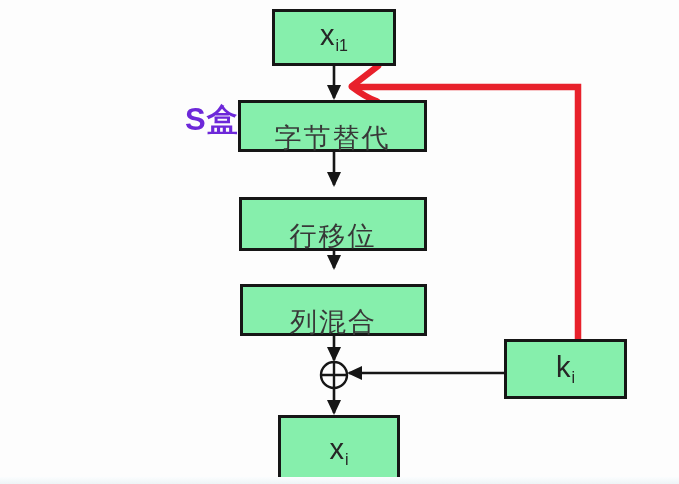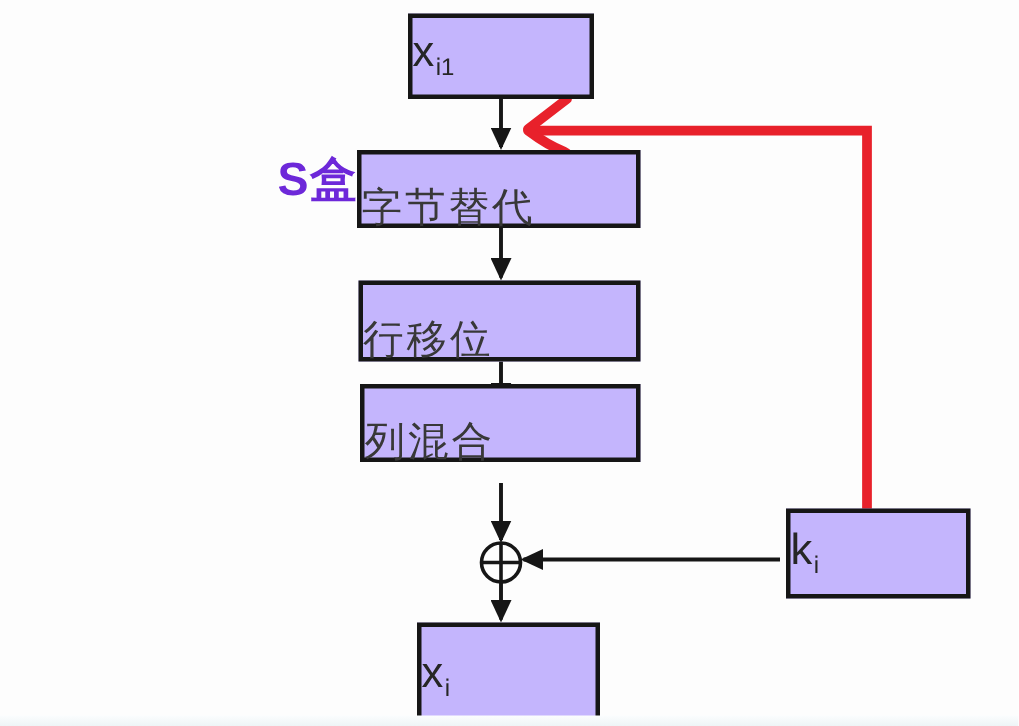--- a/index.html
+++ b/index.html
@@ -11,42 +11,42 @@
     overflow:hidden;
   }
   .footer-strip{
     position:absolute;left:0;bottom:0;width:679px;height:7px;
     background:linear-gradient(#fbfdfe,#eef4f6);
   }
   svg.lines{position:absolute;left:0;top:0;pointer-events:none;}
   .node{
     position:absolute;
     border:3px solid #161616;
-    background:#c4b5fd;
-    display:flex;align-items:center;justify-content:flex-start;
+    background:#86efac;
+    display:flex;align-items:center;justify-content:center;
     box-sizing:border-box;
     color:#2b2b2b;
   }
   .cn{
     font-family:"Liberation Serif", "DejaVu Serif", serif;
     font-size:27px;letter-spacing:2px;color:#383838;margin-top:23px;
   }
   .var{
     font-family:"Liberation Sans", "DejaVu Sans", sans-serif;
     font-size:29px;color:#262626;line-height:1;
   }
   .var sub{
     font-size:16px;line-height:1;vertical-align:-6px;margin-left:1px;
   }
   .node-input   {left:272px;top:9px;  width:124px;height:57px;}
   .node-bytesub {left:238px;top:100px;width:189px;height:52px;}
-  .node-rowshift{left:239px;top:187px;width:188px;height:54px;}
-  .node-colmix  {left:240px;top:256px;width:187px;height:52px;}
+  .node-rowshift{left:239px;top:197px;width:188px;height:54px;}
+  .node-colmix  {left:240px;top:284px;width:187px;height:52px;}
   .node-output  {left:278px;top:415px;width:122px;height:72px;}
-  .node-key     {left:524px;top:339px;width:123px;height:60px;}
+  .node-key     {left:504px;top:339px;width:123px;height:60px;}
   .sbox-label{
     position:absolute;left:185px;top:104px;
     font-family:"Liberation Sans", "DejaVu Sans", sans-serif;
     font-size:31px;font-weight:600;color:#6d28d9;line-height:1;
     letter-spacing:1px;
   }
 </style>
 </head>
 <body>
 

